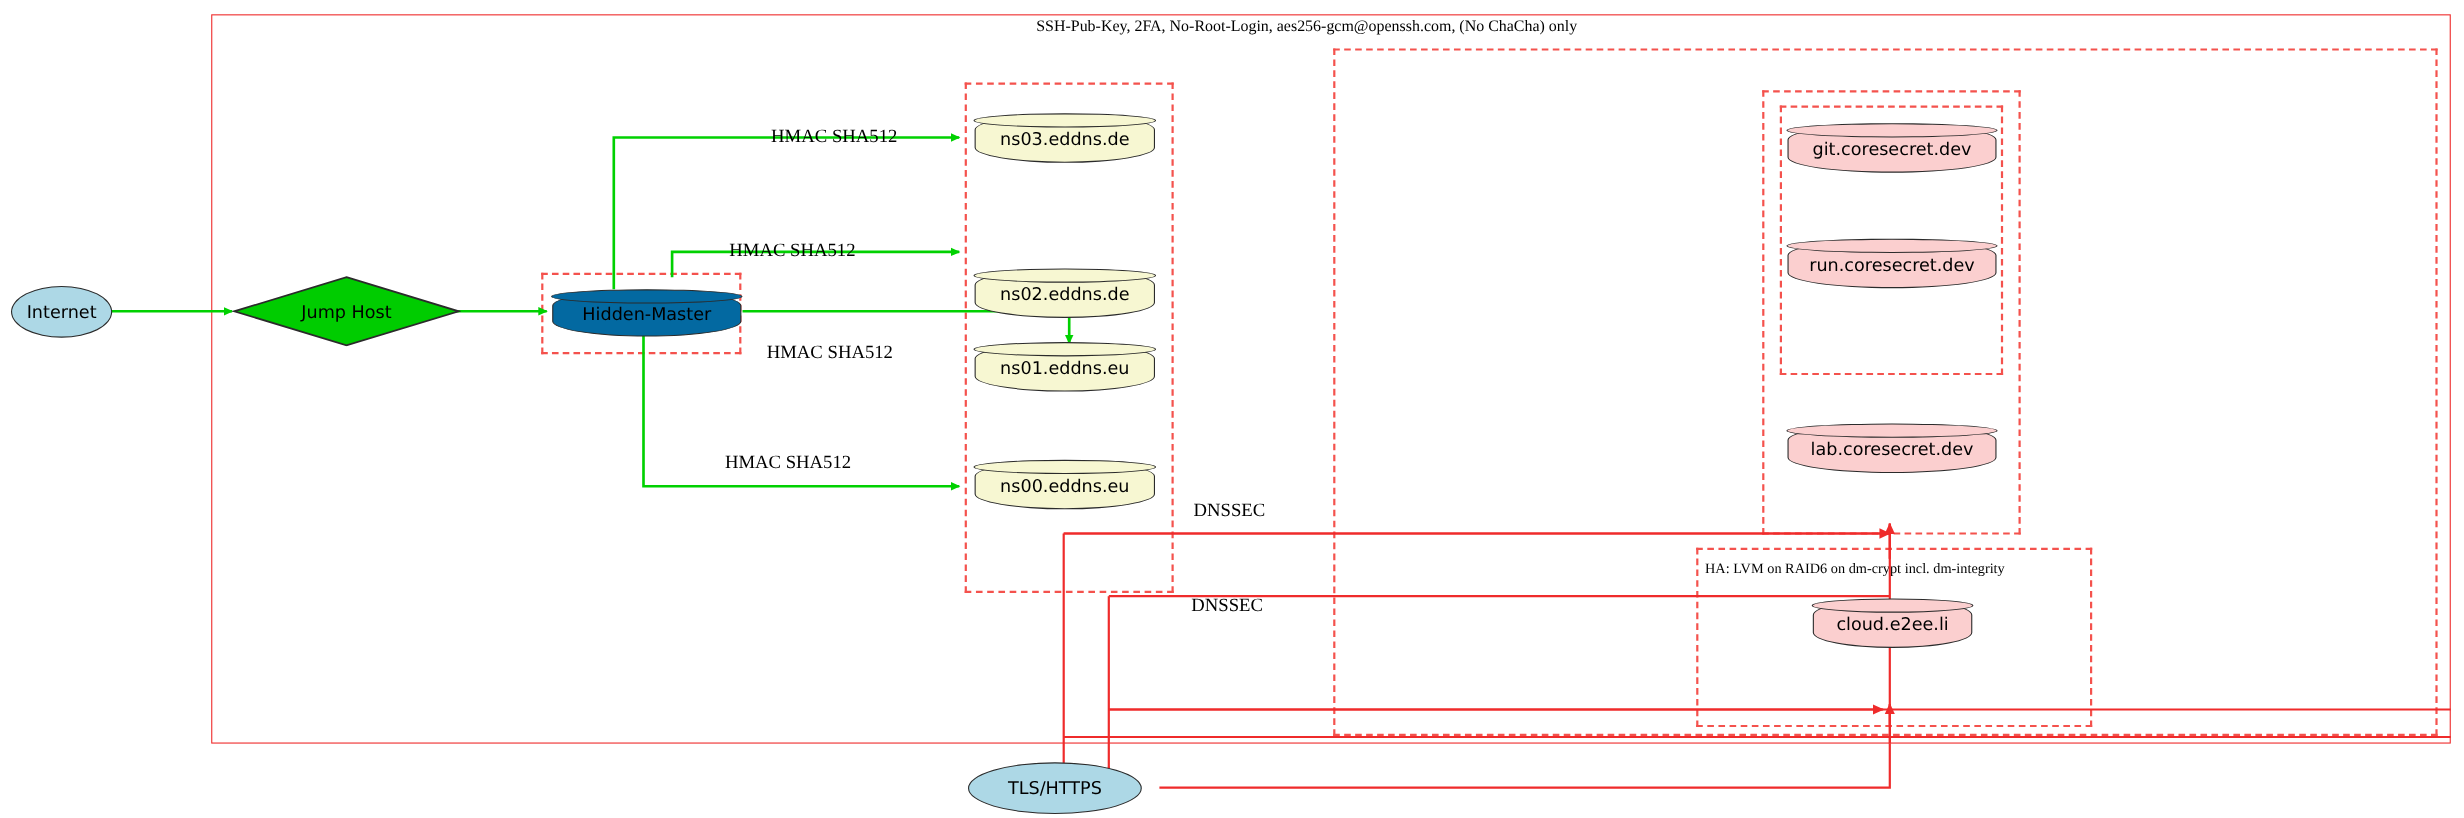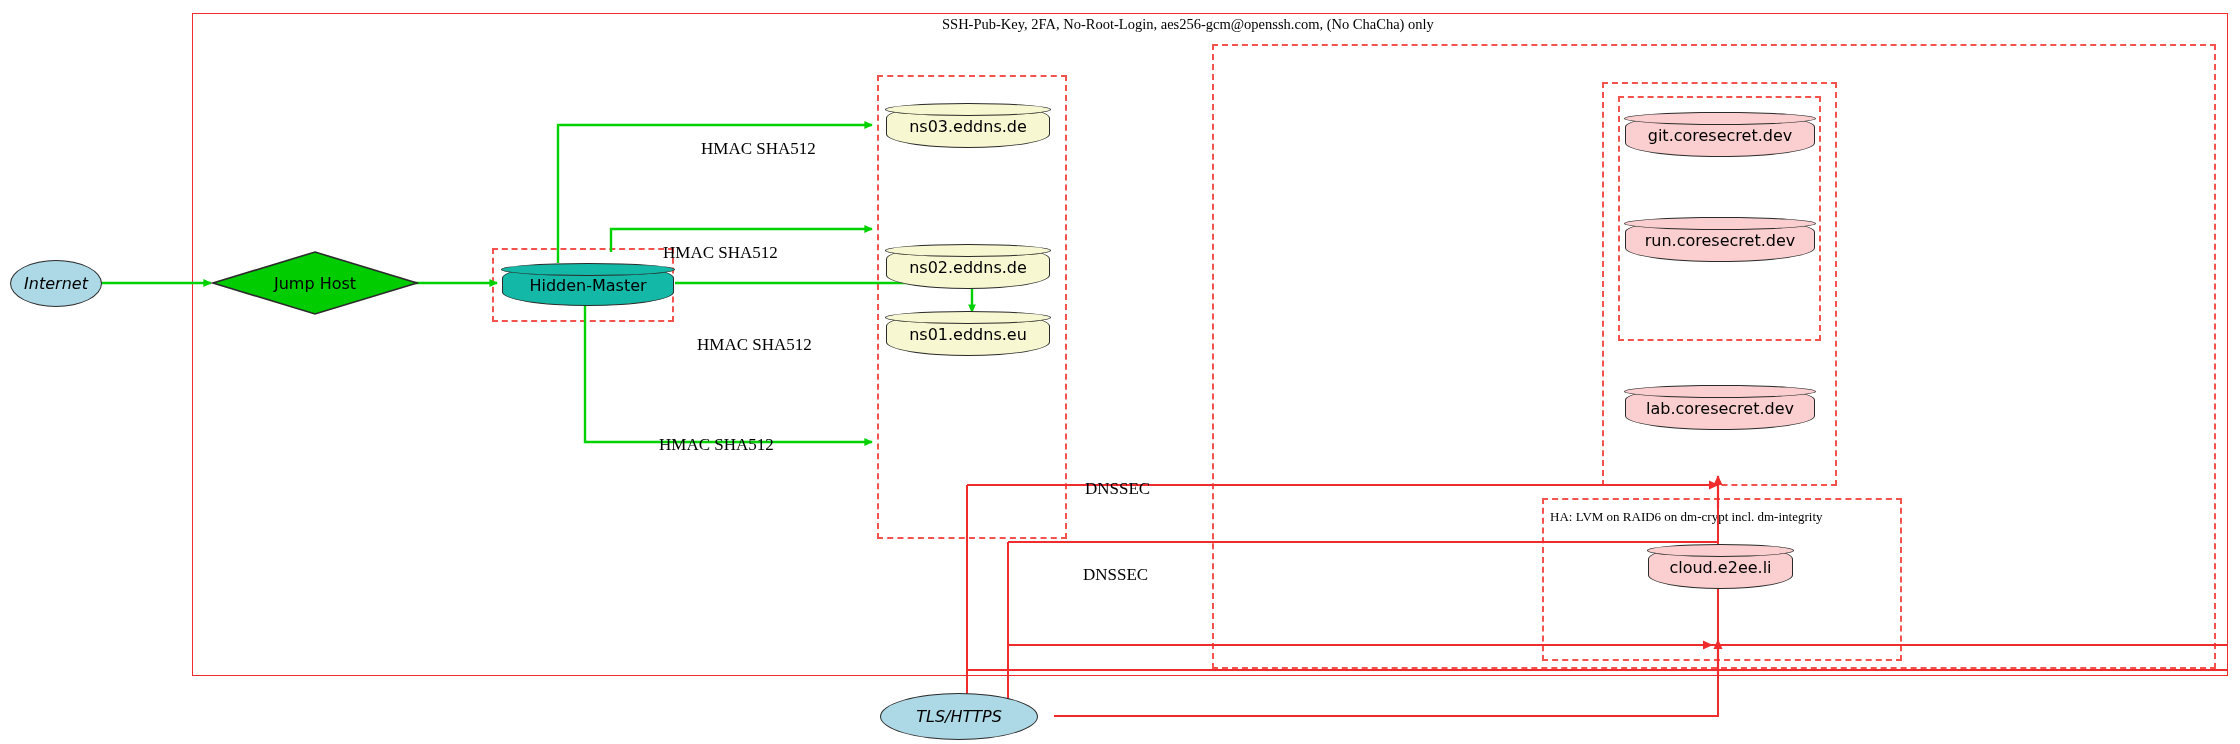--- a/index.html
+++ b/index.html
@@ -18,34 +18,34 @@
   .cyl{position:absolute;box-sizing:border-box;border:1.6px solid #2b2b2b;
        border-radius:50%/14px;display:flex;align-items:center;justify-content:center;
        font-family:"DejaVu Sans",sans-serif;color:#000;white-space:nowrap;}
   .cyl::before{content:"";position:absolute;left:-1.6px;right:-1.6px;top:-1.6px;height:13px;
        border:1.6px solid #2b2b2b;border-radius:50%/50%;box-sizing:border-box;
        background:inherit;}
   .cyl span{position:relative;z-index:2;}
 
   .cyl-yellow{background:#f7f7d2;}
   .cyl-pink{background:#fbcfcf;}
-  .cyl-lav{background:#14b8a6;text-align:center;}
+  .cyl-lav{background:#0369a1;text-align:center;}
 
   .ellipse{position:absolute;box-sizing:border-box;border:1.6px solid #2b2b2b;
            background:#add8e6;border-radius:50%;display:flex;align-items:center;
            justify-content:center;font-family:"DejaVu Sans",sans-serif;color:#000;
-           white-space:nowrap;font-style:italic;}
+           white-space:nowrap;}
 
   .diamond-wrap{position:absolute;display:flex;align-items:center;justify-content:center;}
   .diamond-wrap svg{position:absolute;left:0;top:0;}
   .diamond-wrap span{position:relative;z-index:2;font-family:"DejaVu Sans",sans-serif;color:#000;}
 
   
   .elabel{position:absolute;white-space:nowrap;color:#000;
-          font-family:"Liberation Serif",serif;margin-top:25px;}
+          font-family:"Liberation Serif",serif;}
 
   #edges{position:absolute;left:0;top:0;width:2240px;height:744px;pointer-events:none;}
 </style>
 </head>
 <body>
 
 <div id="stage">
 
   <div class="cluster solid-red" style="left:192px;top:13px;width:2036px;height:663px;"></div>
 
@@ -133,20 +133,23 @@
   </div>
 
   <div class="cyl cyl-yellow" style="left: 886px; top: 208px; width: 164px; height: 44px; font-size: 16px; margin-top: 37px; --cap: rgb(247, 247, 210);">
     <span>ns02.eddns.de</span>
   </div>
 
   <div class="cyl cyl-yellow" style="left: 886px; top: 312px; width: 164px; height: 44px; font-size: 16px; justify-content: center; --cap: rgb(247, 247, 210);">
     <span>ns01.eddns.eu</span>
   </div>
 
+  <div class="cyl cyl-yellow" style="left: 886px; top: 419px; width: 164px; height: 44px; font-size: 16px; --cap: rgb(247, 247, 210);">
+    <span>ns00.eddns.eu</span>
+  </div>
 
   <div class="cyl cyl-pink" style="left: 1625px; top: 218px; width: 190px; height: 44px; font-size: 16px; --cap: rgb(251, 207, 207);">
     <span>run.coresecret.dev</span>
   </div>
 
   <div class="cyl cyl-pink" style="left: 1625px; top: 113px; width: 190px; height: 44px; font-size: 16px; --cap: rgb(251, 207, 207);">
     <span>git.coresecret.dev</span>
   </div>
 
   <div class="cyl cyl-pink" style="left: 1625px; top: 386px; width: 190px; height: 44px; font-size: 16px; justify-content: center; --cap: rgb(251, 207, 207);">

